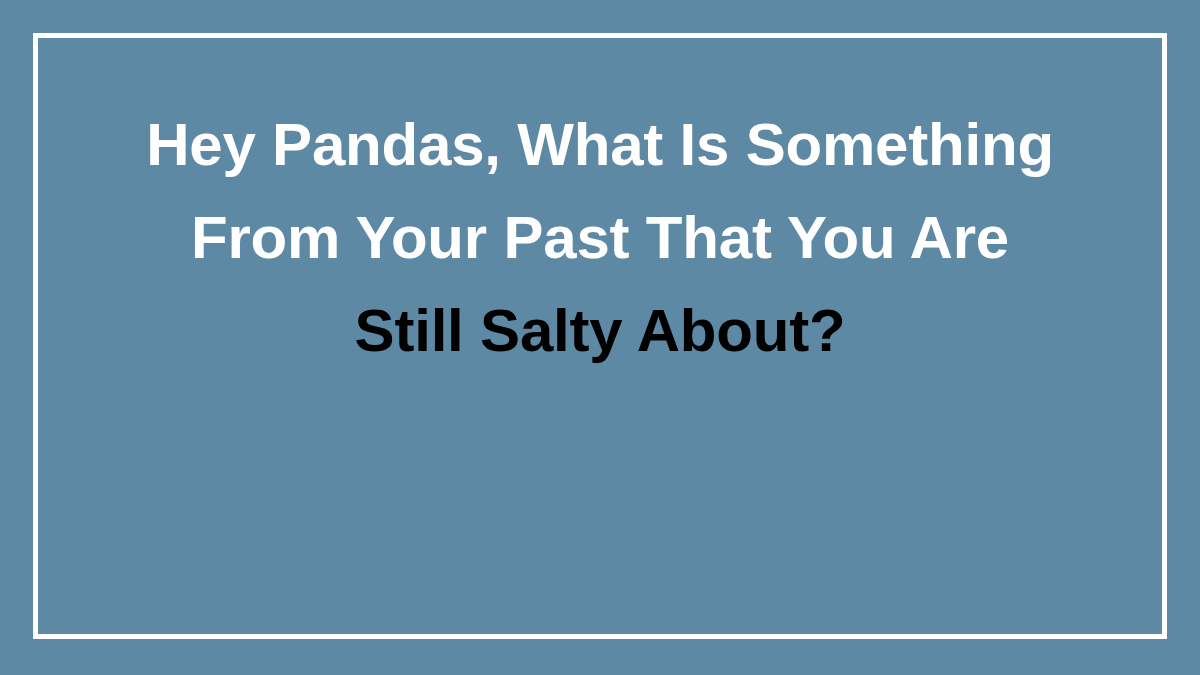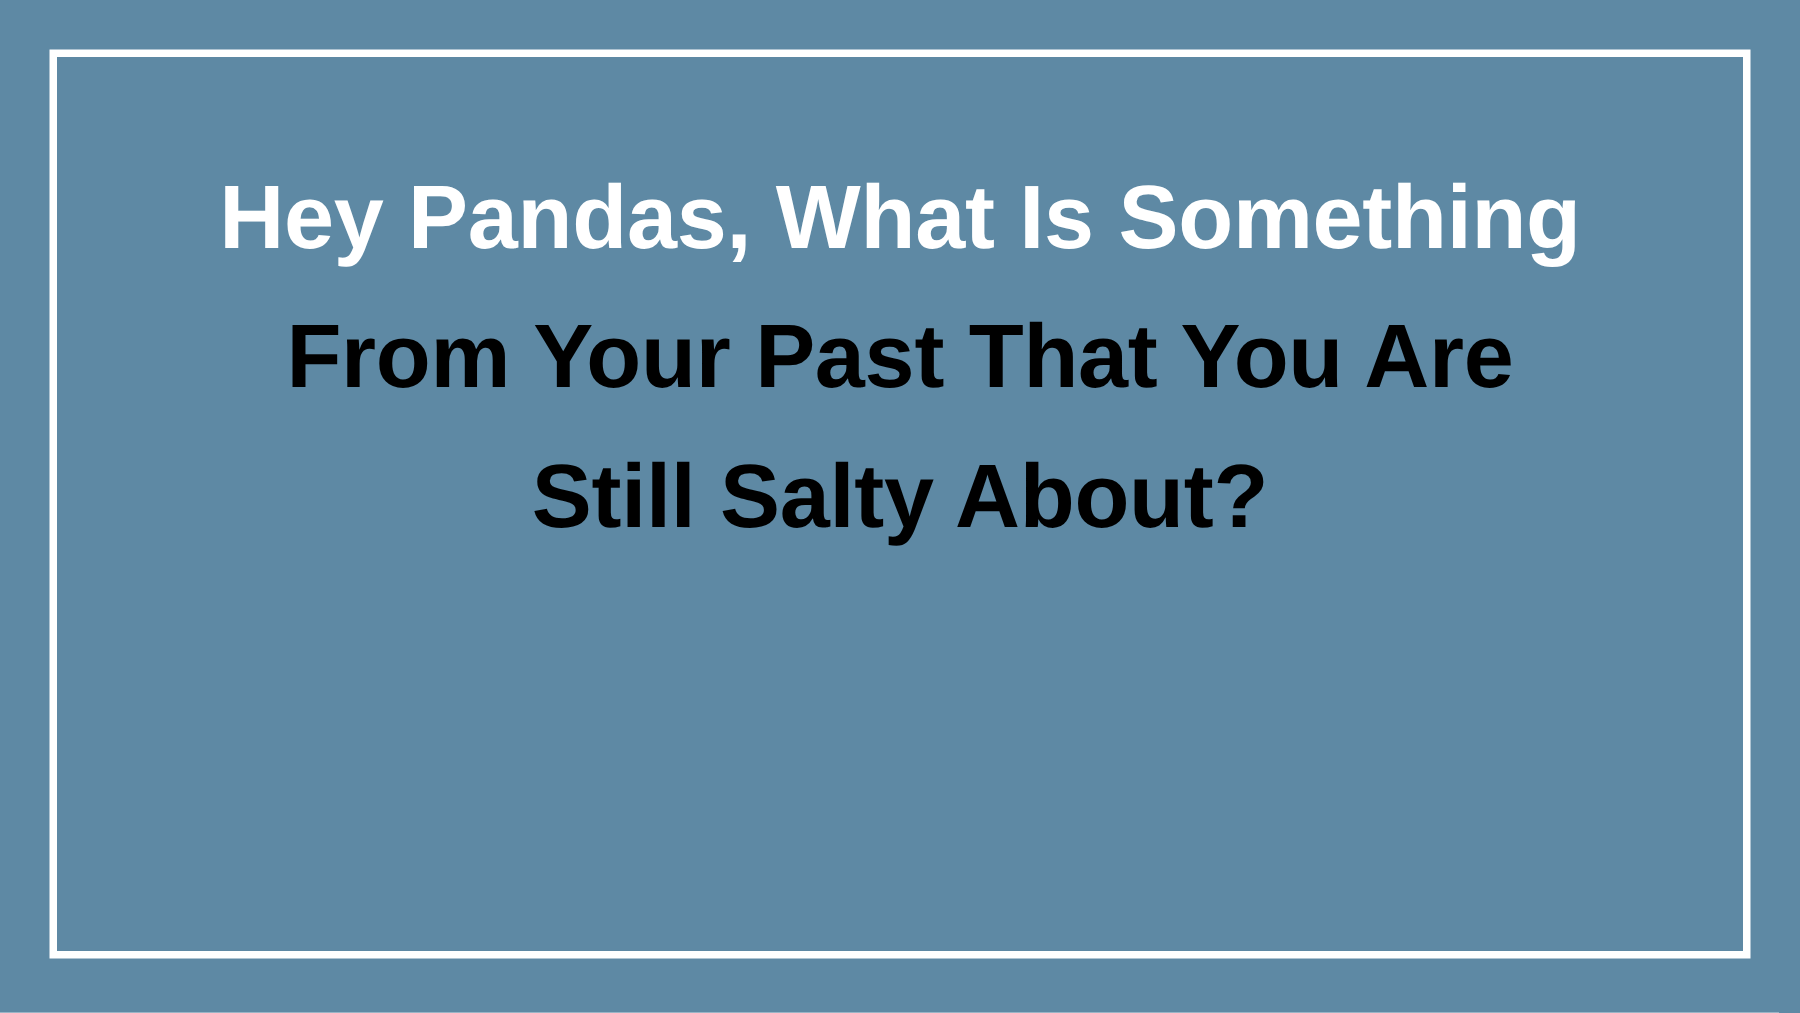--- a/index.html
+++ b/index.html
@@ -60,17 +60,17 @@
 </style>
 </head>
 <body>
 
 <div class="card" style="background: rgb(94, 137, 164);">
 
   <div class="frame" style="border-color: rgb(255, 255, 255); border-width: 5px; inset: 33px 33px 36px;"></div>
 
   <div class="title-block">
     <span class="title-line" style="color: rgb(255, 255, 255);">Hey Pandas, What Is Something</span>
-    <span class="title-line" style="color: #000000;">From Your Past That You Are</span>
+    <span class="title-line" style="color: #ffffff;">From Your Past That You Are</span>
     <span class="title-line" style="color: #000000;">Still Salty About?</span>
   </div>
 
 </div>
 
 </body></html>

